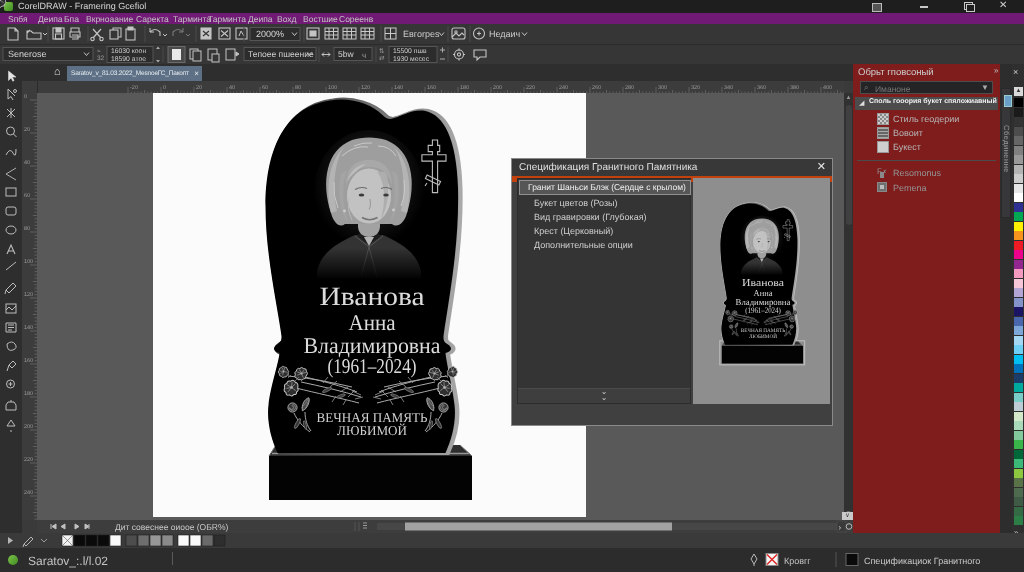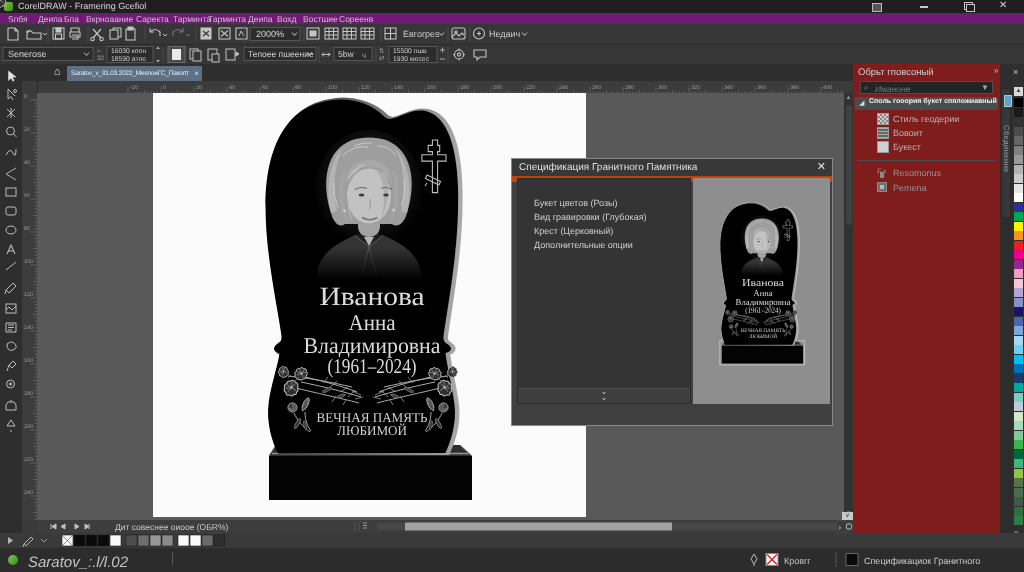--- a/index.html
+++ b/index.html
@@ -392,20 +392,21 @@
 </defs>
 <use href="#monu"></use>
 </svg>
 
 <div id="dialog" class="abs">
   <div class="abs" style="left:0;top:0;width:320px;height:17px;background:#383838;border-bottom:6px solid #c2410c;">
     <span style="position:absolute;left:7px;top:3px;font-size:10px;color:#e0e0e0;">Спецификация Гранитного Памятника</span>
     <span style="position:absolute;right:6px;top:1px;font-size:11px;color:#e8e8e8;">✕</span>
   </div>
   <div class="abs" style="left:5px;top:19px;width:174px;height:226px;background:#343434;border:1px solid #2c2c2c;box-sizing:border-box;">
+    <div class="abs" style="left:1px;top:1px;width:170px;height:13px;background:#565656;border:1px solid #909090;font-size:8.5px;color:#f2f2f2;line-height:12px;white-space:nowrap;"><span style="padding-left:8px">Гранит Шаньси Блэк (Сердце с крылом)</span></div>
     <div class="abs" style="left:16px;top:19px;font-size:9px;color:#cfcfcf;white-space:nowrap;">Букет цветов (Розы)</div>
     <div class="abs" style="left:16px;top:33px;font-size:9px;color:#cfcfcf;white-space:nowrap;">Вид гравировки (Глубокая)</div>
     <div class="abs" style="left:16px;top:47px;font-size:9px;color:#cfcfcf;white-space:nowrap;">Крест (Церковный)</div>
     <div class="abs" style="left:16px;top:61px;font-size:9px;color:#cfcfcf;white-space:nowrap;">Дополнительные опции</div>
     <div class="abs" style="left:0;bottom:0;width:172px;height:14px;background:#3e3e3e;border-top:1px solid #4a4a4a;text-align:center;color:#cfcfcf;font-size:8px;line-height:6px;">⌄<br>⌄</div>
   </div>
   <div class="abs" style="left:181px;top:19px;width:137px;height:226px;background:#8e8e8e;overflow:hidden;">
     <svg width="137" height="226" viewBox="0 0 137 226">
       <g transform="translate(-78.8,-14.4) scale(0.4)">
         <use href="#steleP" fill="none" stroke="#c6c6c6" stroke-width="7"></use>
@@ -414,21 +415,21 @@
       </g>
     </svg>
   </div>
 </div>
 
 <div id="docker" class="abs">
   <div class="abs" style="left:5px;top:3px;font-size:9.5px;color:#cdcdcd;">Обрьт гповсоный</div>
   <div class="abs" style="left:141px;top:2px;font-size:8px;color:#bbb;">»</div>
   <div class="abs" style="left:7px;top:17px;width:133px;height:13px;background:#242427;border:1px solid #4d4d4d;box-sizing:border-box;">
     <span style="position:absolute;left:3px;top:1px;font-size:8px;color:#8a8a8a;">⌕</span>
-    <span style="position:absolute;left:14px;top:2px;font-size:8.5px;color:#787878;font-style:italic;">Иманоне</span>
+    <span style="position:absolute;left:14px;top:2px;font-size:8.5px;color:#787878;">Иманоне</span>
     <span style="position:absolute;right:3px;top:1px;font-size:8px;color:#aaa;">▼</span>
   </div>
   <div class="abs" style="left:2px;top:33px;width:143px;height:13px;background:#4c4c4c;">
     <span style="position:absolute;left:4px;top:2px;font-size:7px;color:#ddd;">◢</span>
     <span style="position:absolute;left:14px;top:1px;font-size:7px;color:#f0f0f0;font-weight:bold;white-space:nowrap;">Споль гооория букет спяложиавный</span>
   </div>
   <div class="abs" style="left:24px;top:49px;width:10px;height:10px;background:repeating-conic-gradient(#888 0 25%,#ccc 0 50%) 0 0/4px 4px;border:1px solid #999;"></div>
   <div class="abs" style="left:40px;top:50px;font-size:9px;color:#b5b5b5;">Стиль геодерии</div>
   <div class="abs" style="left:24px;top:63px;width:10px;height:10px;background:repeating-linear-gradient(0deg,#aaa 0 1px,#666 1px 3px);border:1px solid #999;"></div>
   <div class="abs" style="left:40px;top:64px;font-size:9px;color:#b5b5b5;">Вовоит</div>
@@ -534,21 +535,21 @@
       <rect x="162" y="2" width="11" height="11" fill="#8a8a8a"></rect>
       <rect x="178" y="2" width="11" height="11" fill="#fafafa"></rect>
       <rect x="190" y="2" width="11" height="11" fill="#fafafa"></rect>
       <rect x="202" y="2" width="11" height="11" fill="#6a6a6a"></rect>
       <rect x="214" y="2" width="11" height="11" fill="#2e2e2e"></rect>
     </g>
   </svg>
 </div>
 <div id="appbar" class="abs">
   <div class="abs" style="left:8px;top:7px;width:10px;height:10px;background:linear-gradient(135deg,#7ec24a,#3f8d22);border-radius:50%;"></div>
-  <div class="abs" style="left:28px;top:6px;font-size:15px;color:#c3c3c3;font-style:italic;">Saratov_:.l/l.02</div>
+  <div class="abs" style="left:28px;top:6px;font-size:12px;color:#c3c3c3;">Saratov_:.l/l.02</div>
   <div class="abs" style="left:172px;top:4px;width:1px;height:13px;background:#5a5a5a;"></div>
   <svg class="abs" style="left:748px;top:4px;" width="276" height="16" viewBox="0 0 276 16">
     <path d="M6,2 l3,5 l-3,5 l-3,-5 z M6,12 v2" stroke="#b9b9b9" fill="none"></path>
     <rect x="18" y="1.5" width="12" height="12" fill="#f4f4f4" stroke="#888"></rect>
     <path d="M19,2.5 l10,10 M29,2.5 l-10,10" stroke="#d22" stroke-width="1.4"></path>
     <text x="36" y="11.5" font-size="9" fill="#c3c3c3" font-family="'Liberation Sans',sans-serif">Кровгг</text>
     <path d="M88,0 v15" stroke="#555"></path>
     <rect x="98" y="1.5" width="12" height="12" fill="#0a0a0a" stroke="#666"></rect>
     <text x="116" y="11.5" font-size="9" fill="#c9c9c9" font-family="'Liberation Sans',sans-serif">Спецификациок Гранитного</text>
   </svg>

